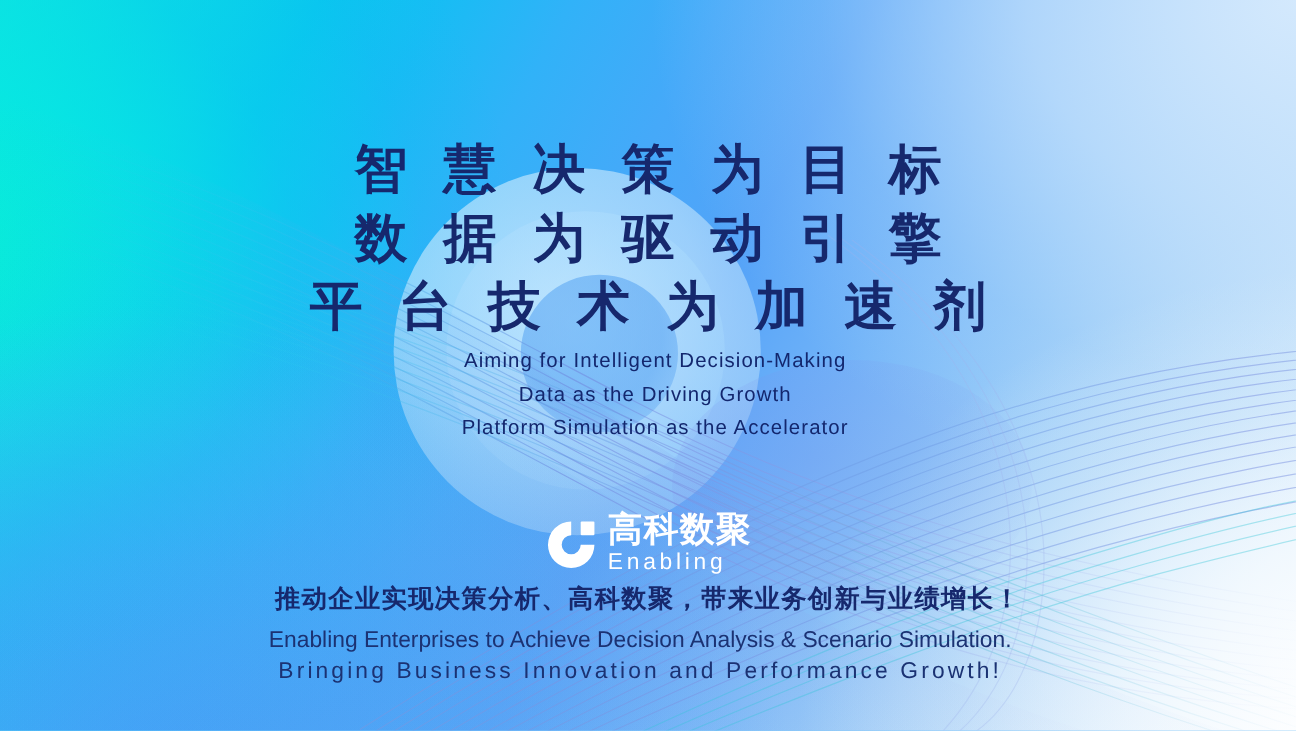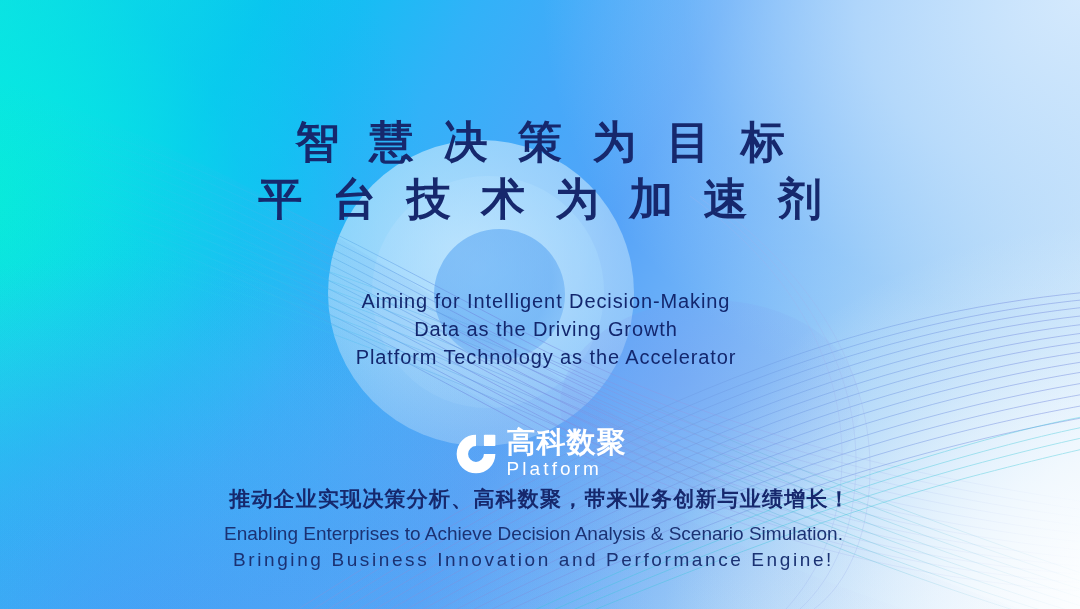--- a/index.html
+++ b/index.html
@@ -158,21 +158,21 @@
     white-space: nowrap;
   }
 
   .subline-block {
     position: absolute;
     left: 0; right: 0;
     top: 287px;
   }
   .subline {
     color: #13276e;
-    font-size: 20px;
+    font-size: 17px;
     line-height: 28px;
     font-weight: 400;
     letter-spacing: 0.9px;
     white-space: nowrap;
     padding-left: 12px;
   }
 
   
   #logo {
     position: absolute;
@@ -343,48 +343,49 @@
       <path d="M 690 196 C 790 268 840 356 842 452 C 843 520 820 572 786 609"></path>
       <path d="M 700 198 C 802 272 854 362 856 458 C 857 526 834 578 800 609"></path>
       <path d="M 710 200 C 814 276 868 368 870 464 C 871 532 848 584 814 609"></path>
     </g>
   </svg>
 
   <div id="content">
 
     <div class="headline-block">
       <div class="headline">智 慧 决 策 为 目 标</div>
+      <div class="headline">数 据 为 驱 动 引 擎</div>
       <div class="headline">平 台 技 术 为 加 速 剂</div>
     </div>
 
     <div class="subline-block">
       <div class="subline">Aiming for Intelligent Decision-Making</div>
       <div class="subline">Data as the Driving Growth</div>
-      <div class="subline">Platform Technology as the Accelerator</div>
+      <div class="subline">Platform Simulation as the Accelerator</div>
     </div>
 
     <div id="logo">
       <svg id="logo-mark" viewBox="0 0 100 100">
 
         <path d="M 50 6
                  A 44 44 0 1 0 94 50
                  L 94 50
                  L 68 50
                  A 18 18 0 1 1 50 32
                  Z" fill="#ffffff"></path>
 
         <rect x="68" y="6" width="26" height="26" rx="2" fill="#ffffff"></rect>
       </svg>
       <span id="logo-words">
         <span id="logo-cn">高科数聚</span>
-        <span id="logo-en">Platform</span>
+        <span id="logo-en">Enabling</span>
       </span>
     </div>
 
     <div id="tagline-cn">推动企业实现决策分析、高科数聚，带来业务创新与业绩增长！</div>
 
     <div id="tagline-en-block">
       <div class="tagline-en">Enabling Enterprises to Achieve Decision Analysis &amp; Scenario Simulation.</div>
-      <div class="tagline-en wide">Bringing Business Innovation and Performance Engine!</div>
+      <div class="tagline-en wide">Bringing Business Innovation and Performance Growth!</div>
     </div>
 
   </div>
 </div>
 
 </body></html>

